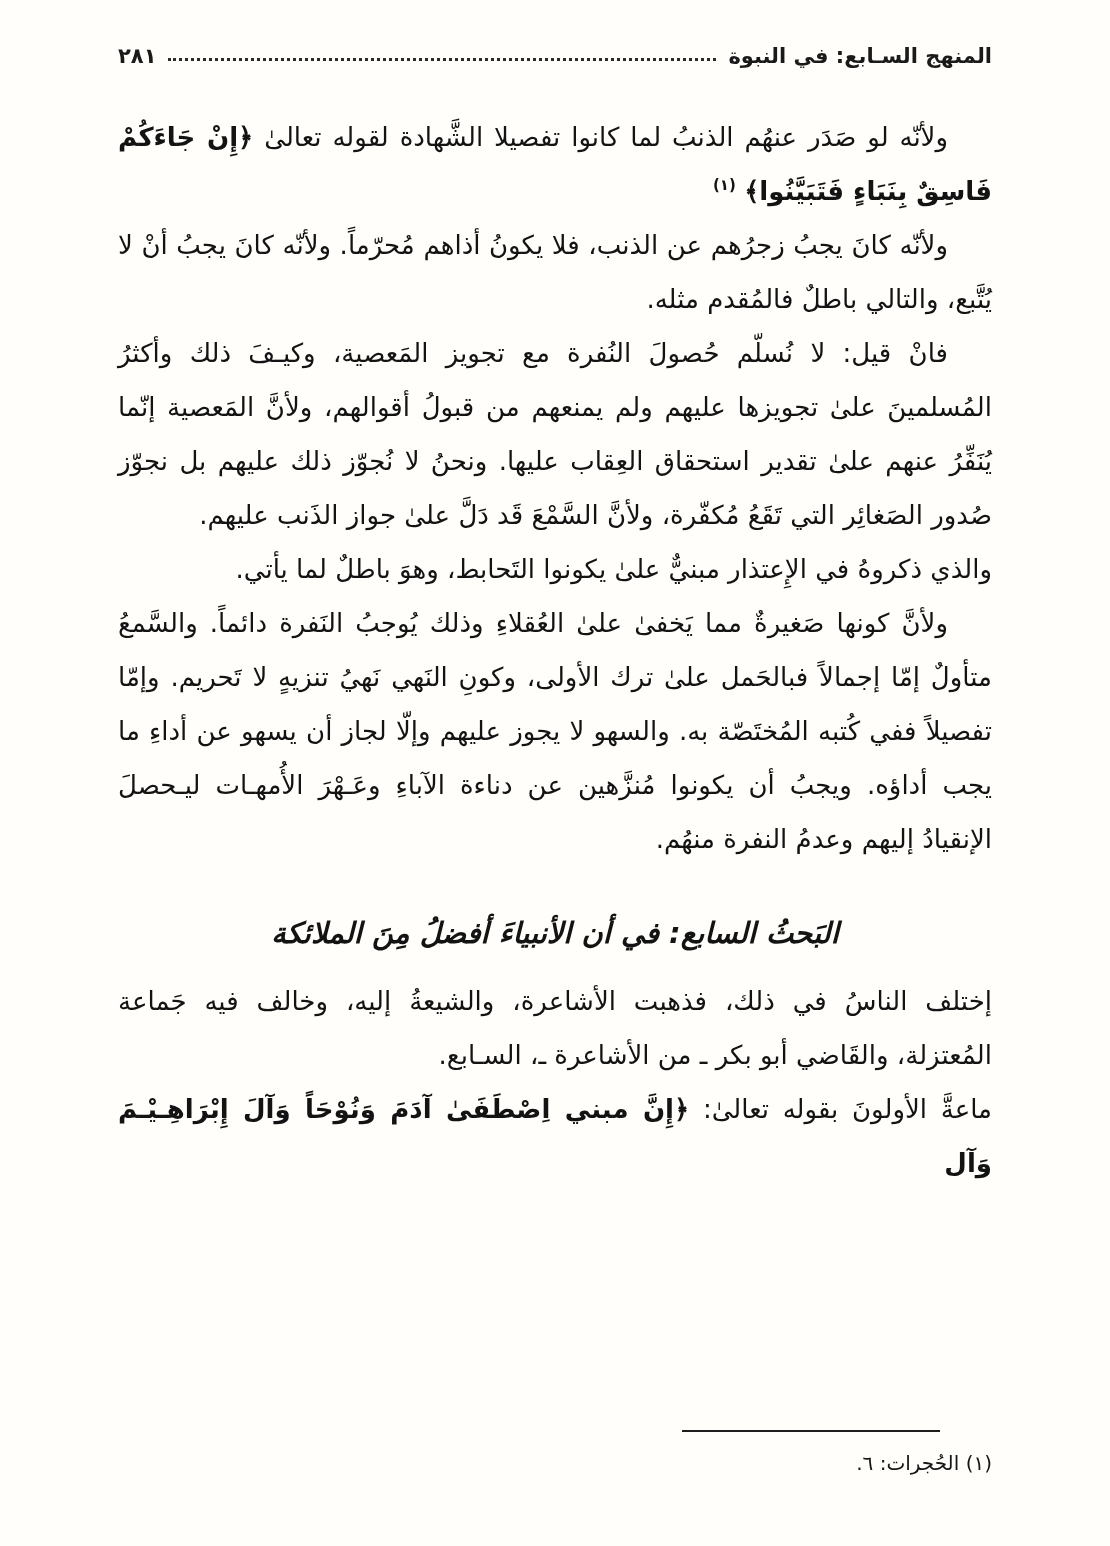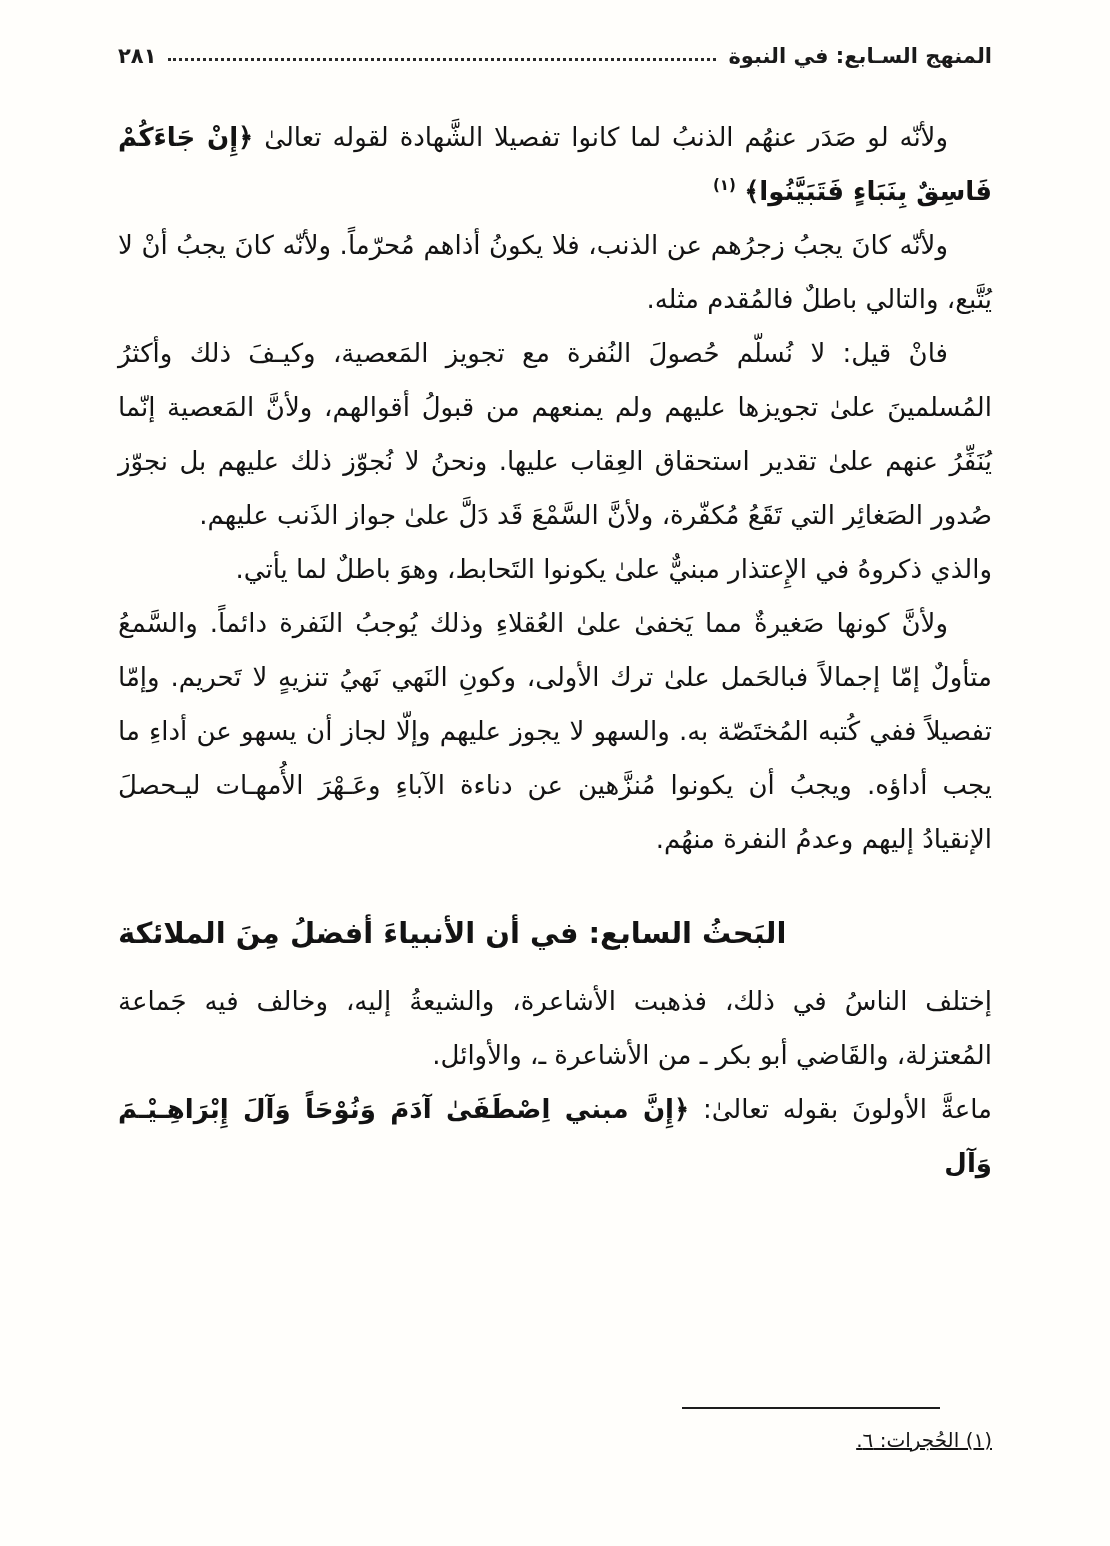--- a/index.html
+++ b/index.html
@@ -44,32 +44,32 @@
   p.para { margin: 0; }
   p.indent { text-indent: 44px; }
   .quran { font-weight: bold; }
   .fn-marker {
     font-size: 15px;
     vertical-align: super;
     line-height: 0;
     font-weight: bold;
   }
   .section-heading {
-    text-align: left;
+    text-align: center;
     font-weight: bold;
     font-size: 29px;
     line-height: 46px;
     margin: 44px 0 18px 0;
+    font-style: italic;
   }
   .page-footer {
     position: absolute;
     right: 118px;
     left: 118px;
-    bottom: 91px;
-    text-decoration: underline;
+    bottom: 68px;
   }
   .footnote-rule {
     width: 258px;
     border-top: 2.5px solid #1d1d1d;
     margin-right: 52px;
     margin-bottom: 16px;
   }
   .footnote-text {
     margin: 0;
     font-size: 20px;
@@ -97,21 +97,21 @@
 
     <p class="para indent">فانْ قيل: لا نُسلّم حُصولَ النُفرة مع تجويز المَعصية، وكيـفَ ذلك وأكثرُ المُسلمينَ علىٰ تجويزها عليهم ولم يمنعهم من قبولُ أقوالهم، ولأنَّ المَعصية إنّما يُنَفِّرُ عنهم علىٰ تقدير استحقاق العِقاب عليها. ونحنُ لا نُجوّز ذلك عليهم بل نجوّز صُدور الصَغائِر التي تَقَعُ مُكفّرة، ولأنَّ السَّمْعَ قَد دَلَّ علىٰ جواز الذَنب عليهم.</p>
 
 
     <p class="para">والذي ذكروهُ في الإِعتذار مبنيٌّ علىٰ يكونوا التَحابط، وهوَ باطلٌ لما يأتي.</p>
 
     <p class="para indent">ولأنَّ كونها صَغيرةٌ مما يَخفىٰ علىٰ العُقلاءِ وذلك يُوجبُ النَفرة دائماً. والسَّمعُ متأولٌ إمّا إجمالاً فبالحَمل علىٰ ترك الأولى، وكونِ النَهي نَهيُ تنزيهٍ لا تَحريم. وإمّا تفصيلاً ففي كُتبه المُختَصّة به. والسهو لا يجوز عليهم وإلّا لجاز أن يسهو عن أداءِ ما يجب أداؤه. ويجبُ أن يكونوا مُنزَّهين عن دناءة الآباءِ وعَـهْرَ الأُمهـات ليـحصلَ الإنقيادُ إليهم وعدمُ النفرة منهُم.</p>
 
     <h2 class="section-heading">البَحثُ السابع: في أن الأنبياءَ أفضلُ مِنَ الملائكة</h2>
 
-    <p class="para">إختلف الناسُ في ذلك، فذهبت الأشاعرة، والشيعةُ إليه، وخالف فيه جَماعة المُعتزلة، والقَاضي أبو بكر ـ من الأشاعرة ـ، والأوائل.</p>
+    <p class="para">إختلف الناسُ في ذلك، فذهبت الأشاعرة، والشيعةُ إليه، وخالف فيه جَماعة المُعتزلة، والقَاضي أبو بكر ـ من الأشاعرة ـ، السـابع.</p>
 
     <p class="para"><span>ماعةَّ الأولونَ بقوله تعالىٰ: </span><span class="quran">﴿إِنَّ مبني اِصْطَفَىٰ آدَمَ وَنُوْحَاً وَآلَ إِبْرَاهِـيْـمَ وَآل</span></p>
 
   </main>
 
   <footer class="page-footer">
     <div class="footnote-rule"></div>
     <p class="footnote-text">(١) الحُجرات: ٦.</p>
   </footer>
 

